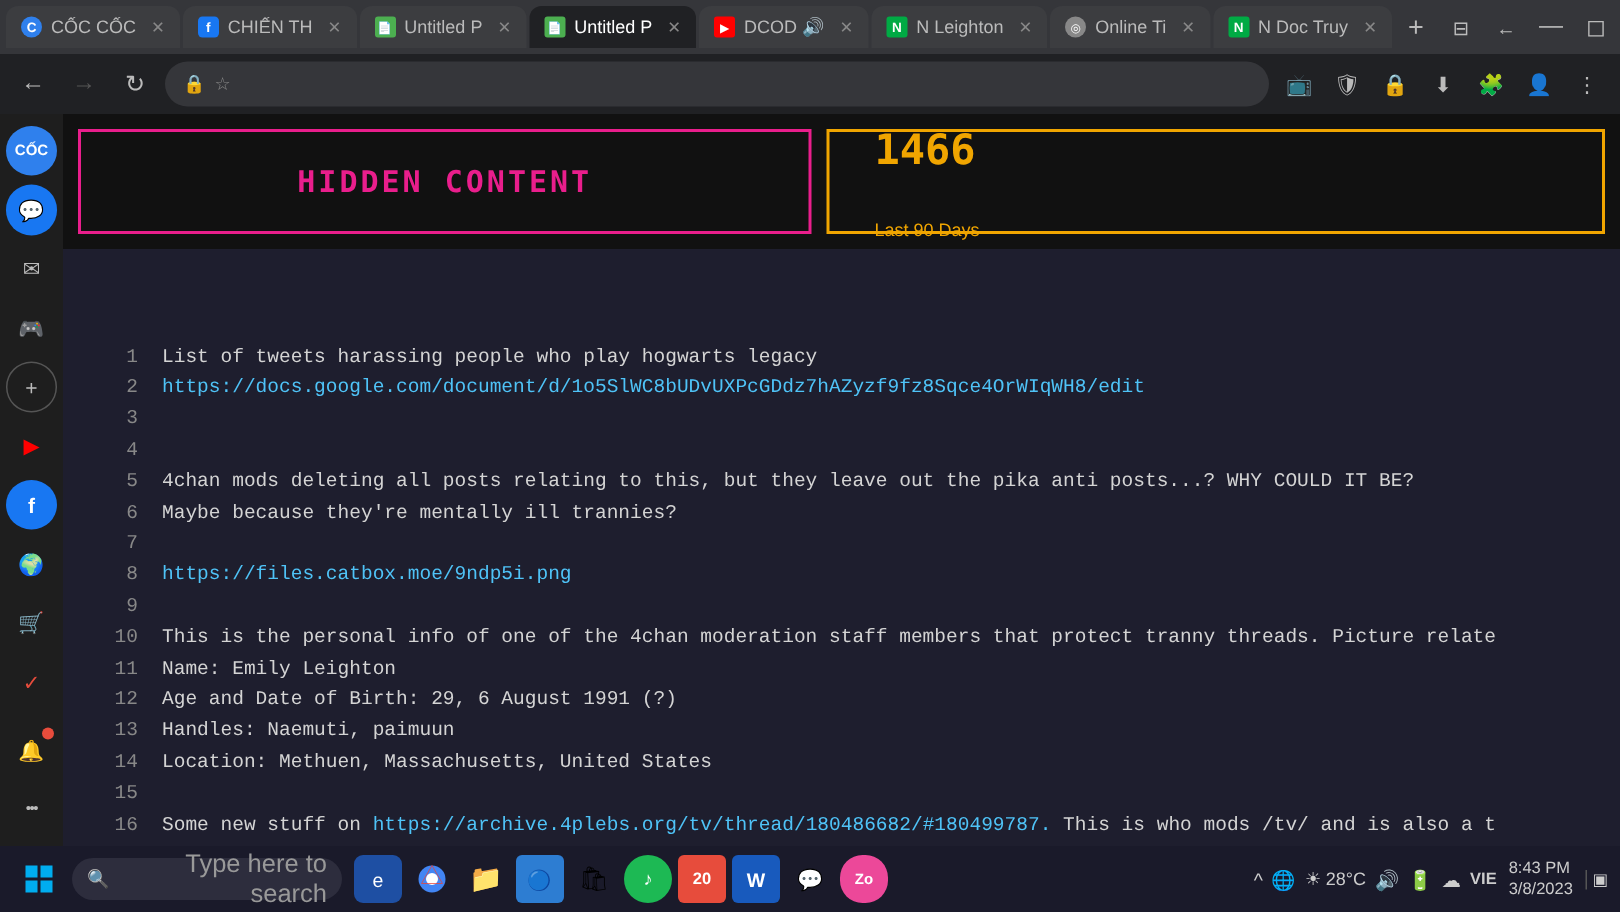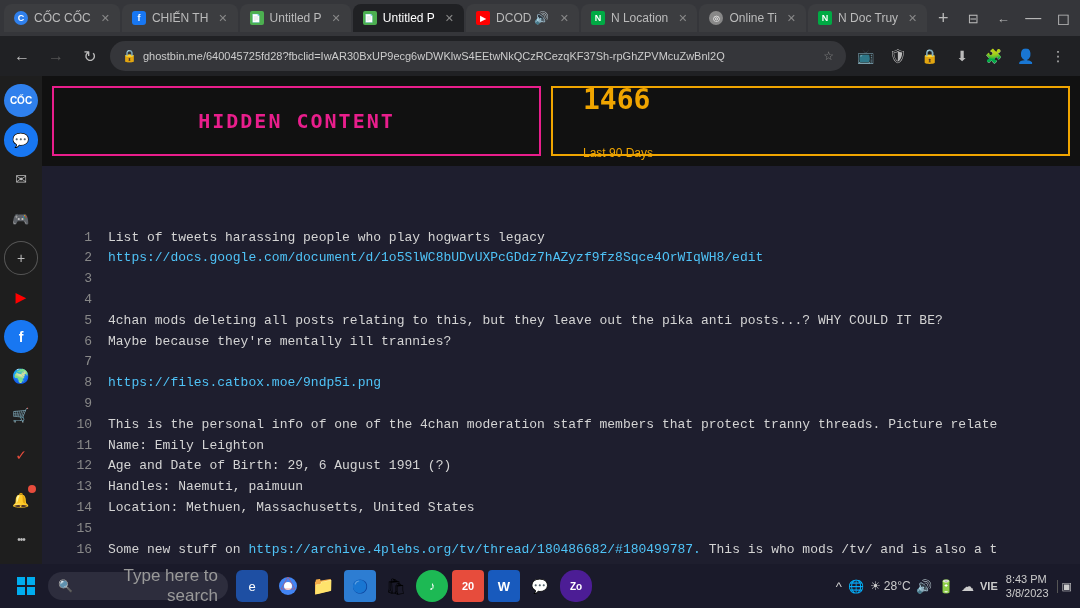--- a/index.html
+++ b/index.html
@@ -366,21 +366,21 @@
       <span>Untitled P</span>
       <span class="tab-close">✕</span>
     </div>
     <div class="tab">
       <div class="tab-favicon" style="width:14px;height:14px;background:#ff0000;border-radius:2px;display:flex;align-items:center;justify-content:center;color:white;font-size:8px;">▶</div>
       <span>DCOD 🔊</span>
       <span class="tab-close">✕</span>
     </div>
     <div class="tab">
       <div class="tab-favicon" style="width:14px;height:14px;background:#00aa44;border-radius:2px;display:flex;align-items:center;justify-content:center;color:white;font-size:9px;font-weight:bold;">N</div>
-      <span>N Location</span>
+      <span>N Leighton</span>
       <span class="tab-close">✕</span>
     </div>
     <div class="tab">
       <div class="tab-favicon" style="width:14px;height:14px;background:#888;border-radius:50%;display:flex;align-items:center;justify-content:center;color:white;font-size:8px;">◎</div>
       <span>Online Ti</span>
       <span class="tab-close">✕</span>
     </div>
     <div class="tab">
       <div class="tab-favicon" style="width:14px;height:14px;background:#00aa44;border-radius:2px;display:flex;align-items:center;justify-content:center;color:white;font-size:9px;font-weight:bold;">N</div>
       <span>N Doc Truy</span>
@@ -396,21 +396,20 @@
 
     </div>
   </div>
 
   <div class="nav-bar">
     <div class="nav-btn">←</div>
     <div class="nav-btn" style="color:#555;">→</div>
     <div class="nav-btn">↻</div>
     <div class="address-bar">
       <span>🔒</span>
-      <span style="font-size:11px;color:#ccc;overflow:hidden;text-overflow:ellipsis;white-space:nowrap;flex:1;">ghostbin.me/640045725fd28?fbclid=IwAR30BxUP9ecg6wDWKlwS4EEtwNkQCzRCezqKF37Sh-rpGhZPVMcuZwBnl2Q</span>
       <span style="color:#888;">☆</span>
     </div>
     <div class="nav-icons">
       <div class="nav-icon">📺</div>
       <div class="nav-icon">🛡</div>
       <div class="nav-icon">🔒</div>
       <div class="nav-icon">⬇</div>
       <div class="nav-icon">🧩</div>
       <div class="nav-icon">👤</div>
       <div class="nav-icon">⋮</div>
@@ -477,21 +476,21 @@
           <path d="M10 1 L17 13 L3 13 Z" fill="none" stroke="#ea4335" stroke-width="0.5"></path>
         </svg>
       </div>
       <div class="taskbar-icon" style="color:#f8ce45;font-size:18px;">📁</div>
       <div class="taskbar-icon" style="background:#2d7dd2;border-radius:4px;color:white;font-size:13px;">🔵</div>
       <div class="taskbar-icon" style="font-size:16px;">🛍</div>
       <div class="taskbar-icon" style="background:#1db954;border-radius:50%;color:white;font-size:12px;">♪</div>
       <div class="taskbar-icon" style="background:#e74c3c;border-radius:4px;color:white;font-size:11px;font-weight:bold;text-align:right;">20</div>
       <div class="taskbar-icon" style="background:#185abd;border-radius:4px;color:white;font-size:13px;font-weight:bold;">W</div>
       <div class="taskbar-icon" style="font-size:14px;">💬</div>
-      <div class="taskbar-icon" style="background:#4c1d95;border-radius:15px;color:white;font-size:10px;font-weight:bold;">Zo</div>
+      <div class="taskbar-icon" style="background:#ec4899;border-radius:15px;color:white;font-size:10px;font-weight:bold;">Zo</div>
     </div>
     <div class="taskbar-right">
       <div class="taskbar-sys-icons">
         <span>^</span>
         <span>🌐</span>
         <div class="temp-badge">
           <span>☀</span>
           <span>28°C</span>
         </div>
         <span>🔊</span>

